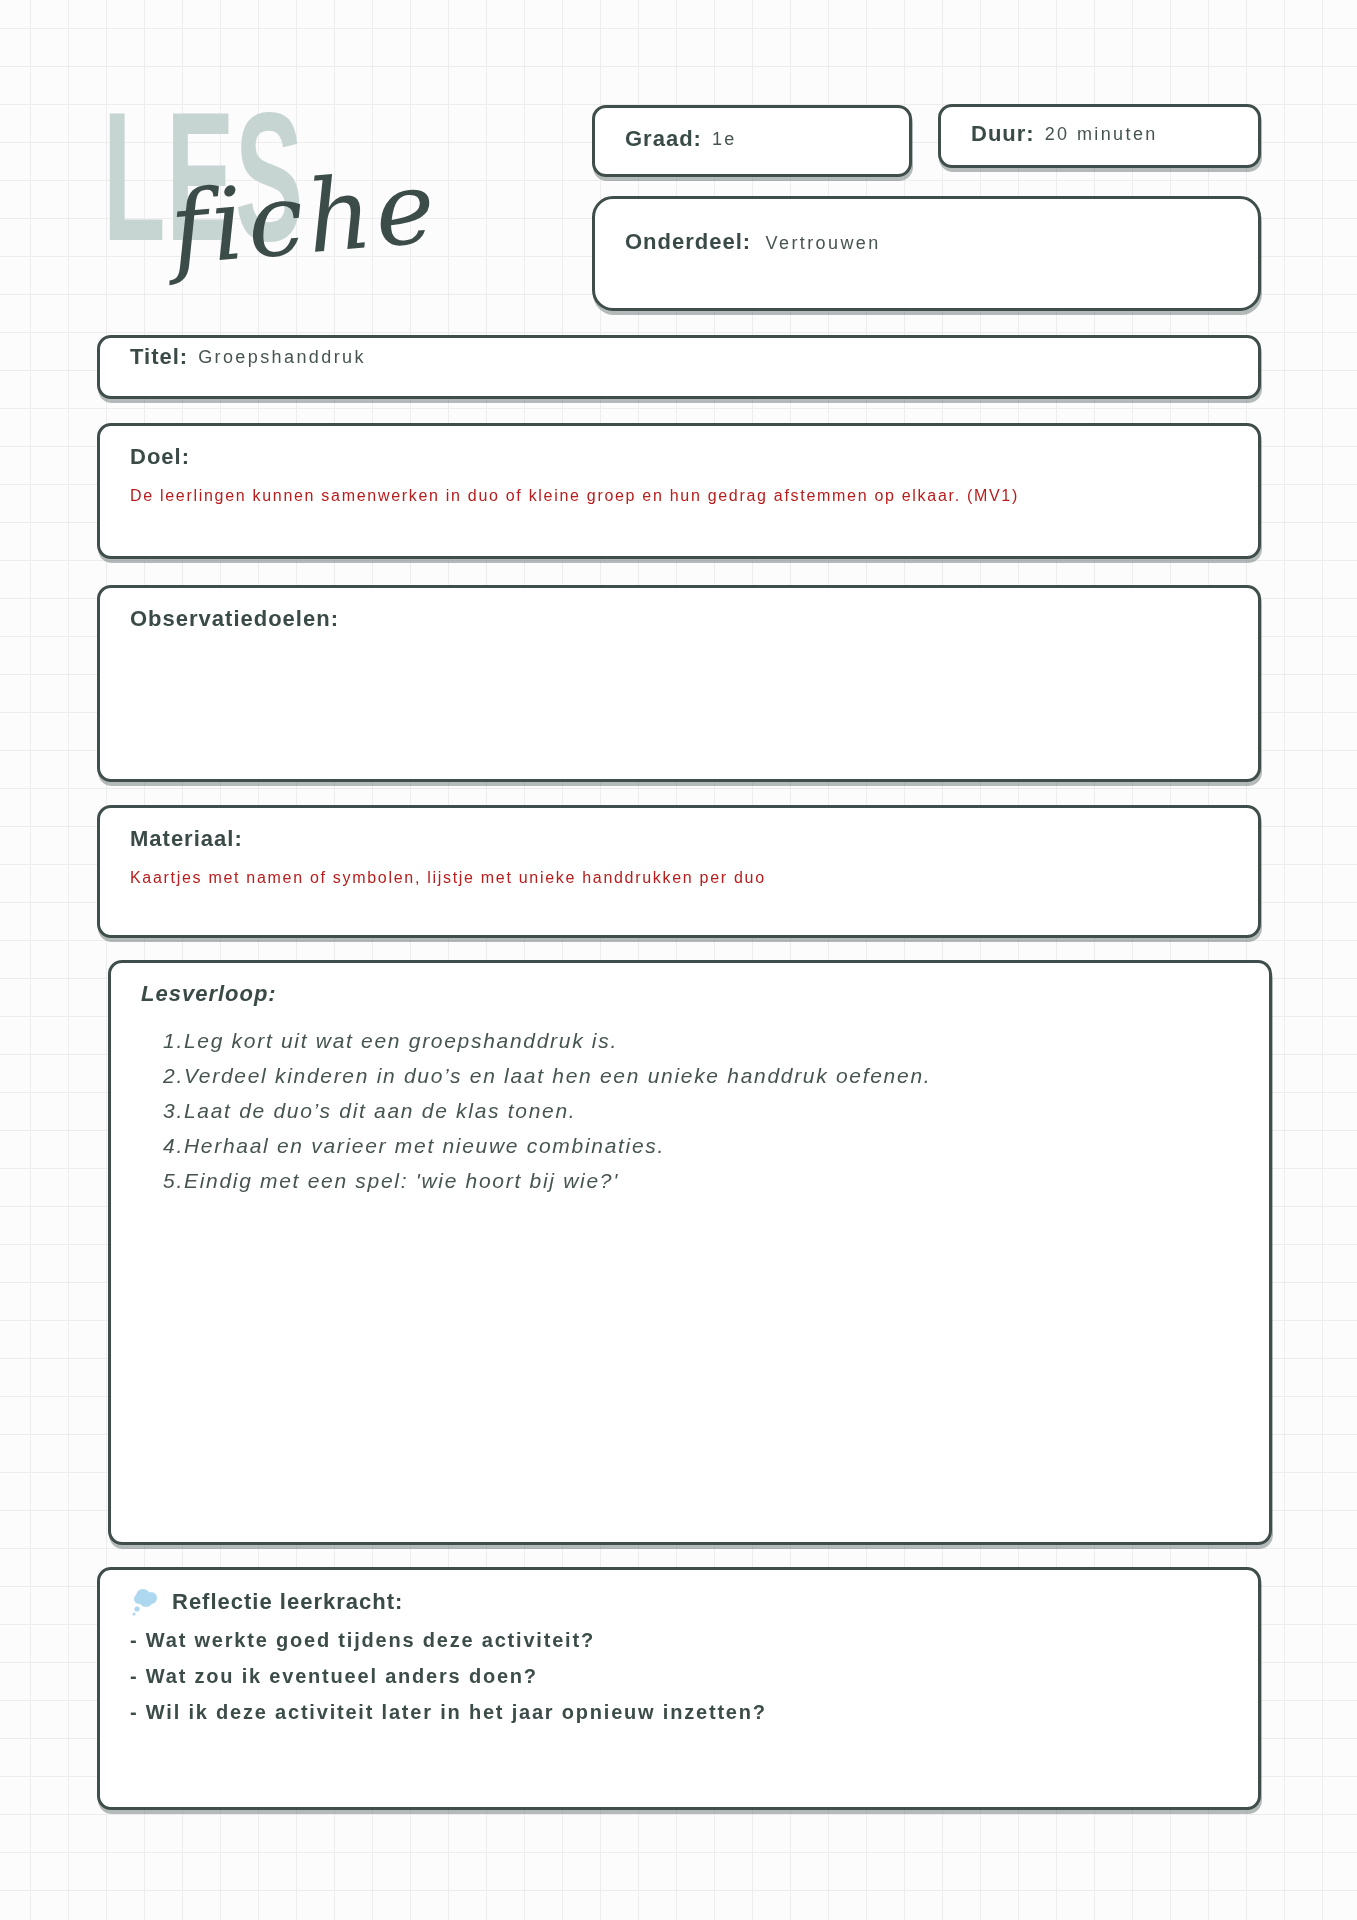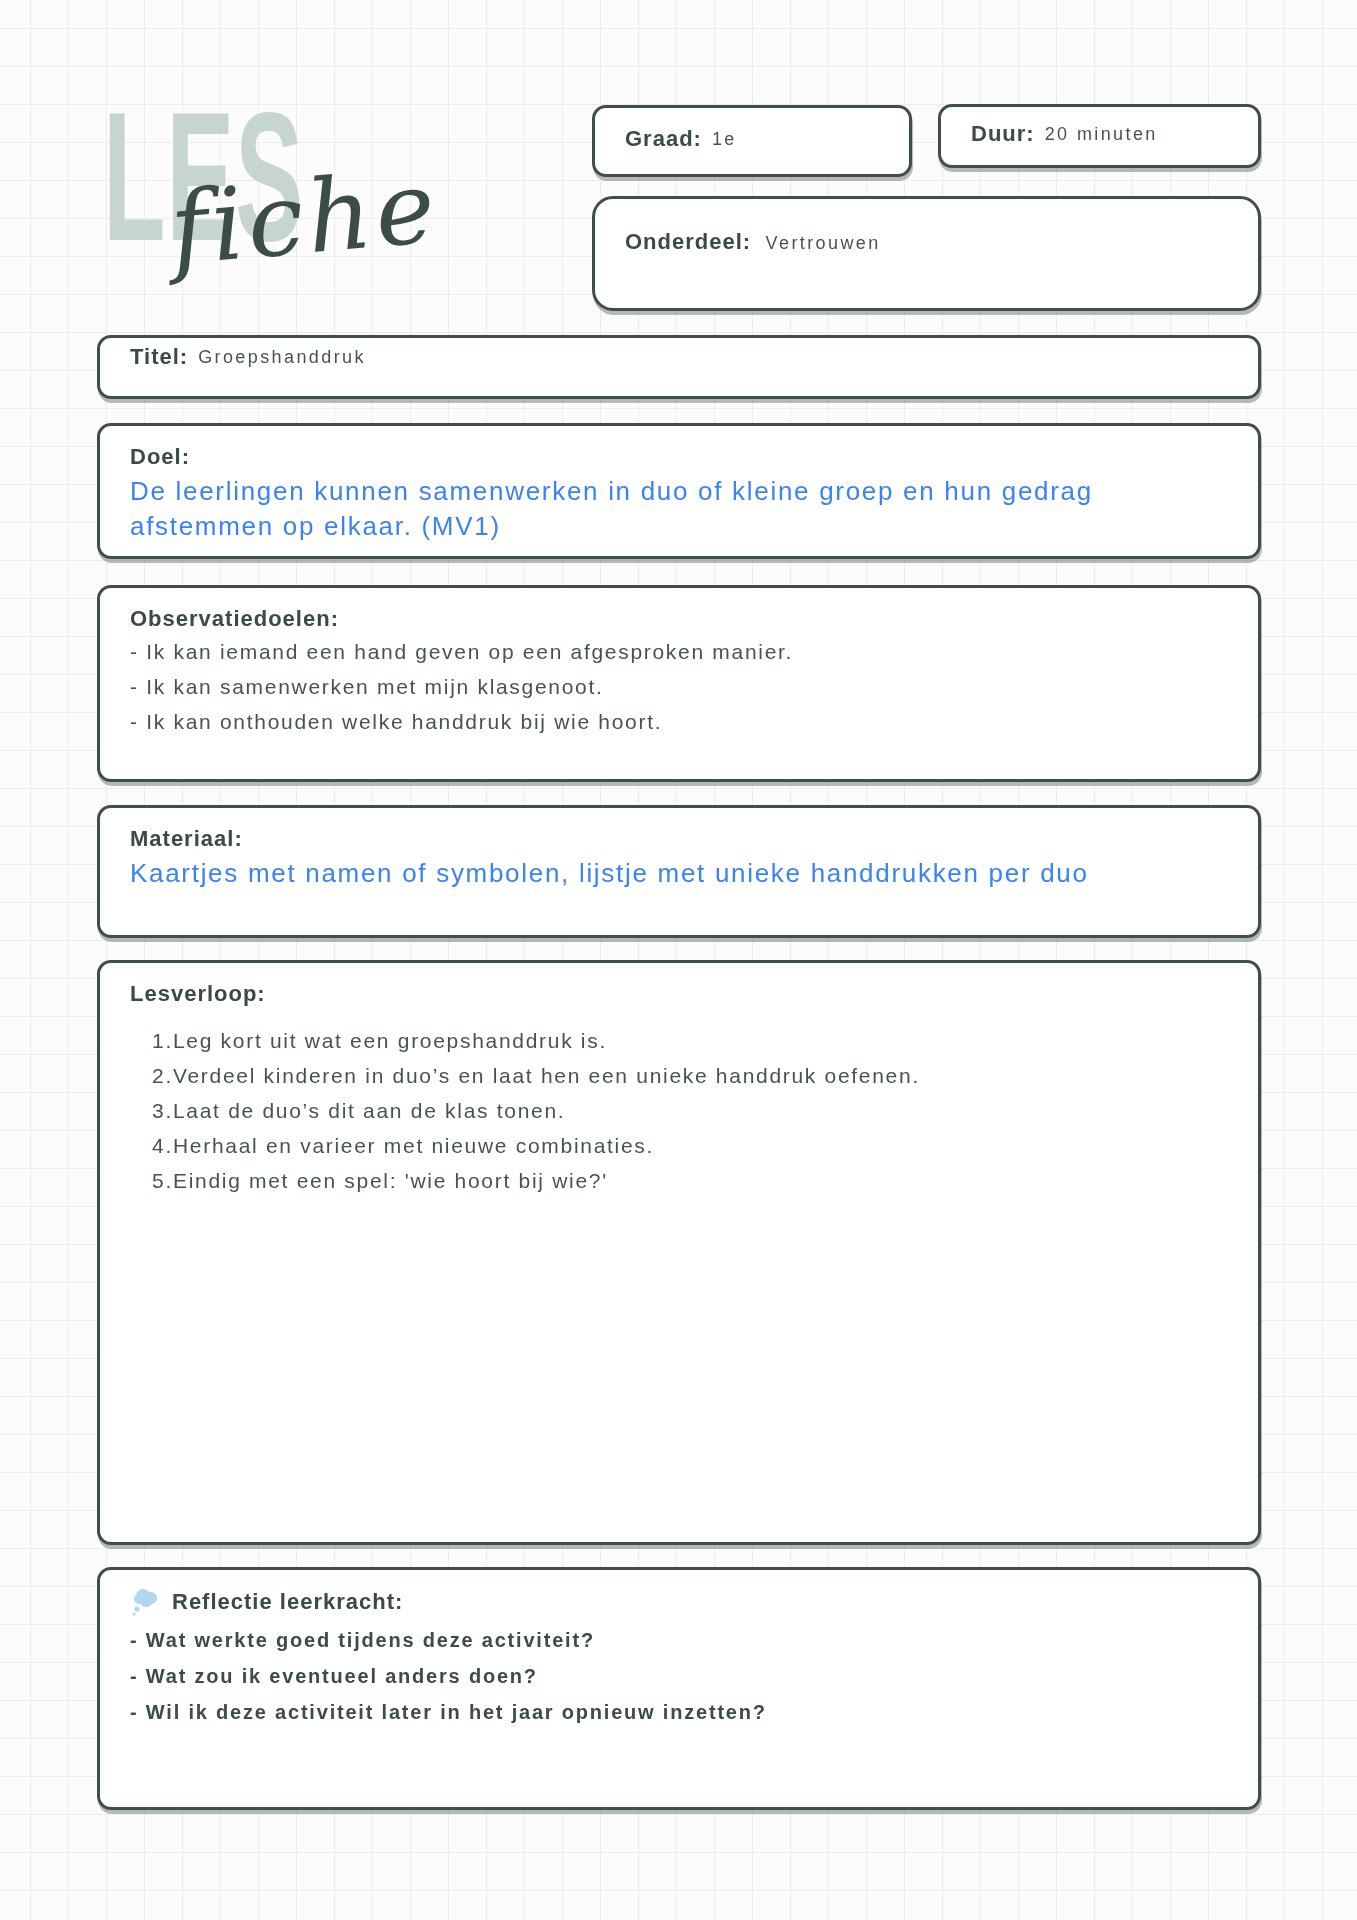--- a/index.html
+++ b/index.html
@@ -36,30 +36,30 @@
   
   .box {
     position:absolute; box-sizing:border-box;
     background:#ffffff;
     border:3px solid #3f4e4b;
     border-radius:14px;
     box-shadow:1px 4px 0 rgba(63,78,75,0.38);
   }
   .lbl { font-weight:bold; color:#3a4a47; font-size:22px; letter-spacing:1px; }
   .val { font-size:18px; letter-spacing:2.4px; margin-left:10px; color:#46544f;text-align:center; }
-  .txt { font-size:26px; letter-spacing:1.7px; line-height:35px; color:#3b82f6; margin:4px 0 0 0; }
+  .txt { font-size:16px; letter-spacing:1.7px; line-height:44px; color:#b91c1c; margin:4px 0 0 0; }
 
   .box-graad      { left:592px; top:105px;  width:320px;  height:72px;  display:flex; align-items:center; padding:0 20px 4px 30px; }
   .box-duur       { left:938px; top:104px;  width:323px;  height:64px;  display:flex; align-items:center; padding:0 20px 4px 30px; }
   .box-onderdeel  { left:592px; top:196px;  width:669px;  height:115px; padding:30px 30px 0 30px;border-radius:21px; }
   .box-titel      { left:97px;  top:335px;  width:1164px; height:64px;  display:flex; align-items:center; padding:0 20px 20px 30px; }
   .box-doel       { left:97px;  top:423px;  width:1164px; height:136px; padding:18px 21px 0 30px; }
   .box-obs        { left:97px;  top:585px;  width:1164px; height:197px; padding:18px 30px 0 30px; }
   .box-mat        { left:97px;  top:805px;  width:1164px; height:133px; padding:18px 30px 0 30px; }
-  .box-les        { left:97px;  top:960px;  width:1164px; height:585px; padding:18px 30px 0 30px; }
+  .box-les        { left:108px;  top:960px;  width:1164px; height:585px; padding:18px 30px 0 30px;font-style:italic; }
   .box-ref        { left:97px;  top:1567px; width:1164px; height:243px; padding:16px 30px 0 30px; }
 
   ul.plainlist { list-style:none; margin:2px 0 0 0; padding:0; }
   ul.plainlist li { font-size:21px; letter-spacing:1.7px; line-height:35px; color:#46544f; }
 
   ol.steps { list-style:none; counter-reset:step; margin:16px 0 0 0; padding:0 0 0 22px; }
   ol.steps li { font-size:21px; letter-spacing:1.7px; line-height:35px; color:#46544f; }
   ol.steps li::before { counter-increment:step; content:counter(step) "."; }
 
   .ref-header { display:flex; align-items:center; }
@@ -95,25 +95,20 @@
     <span class="val">Groepshanddruk</span>
   </div>
 
   <div class="box box-doel">
     <div class="lbl">Doel:</div>
     <p class="txt">De leerlingen kunnen samenwerken in duo of kleine groep en hun gedrag afstemmen op elkaar. (MV1)</p>
   </div>
 
   <div class="box box-obs">
     <div class="lbl">Observatiedoelen:</div>
-    <ul class="plainlist">
-        <li>- Ik kan iemand een hand geven op een afgesproken manier.</li>
-        <li>- Ik kan samenwerken met mijn klasgenoot.</li>
-        <li>- Ik kan onthouden welke handdruk bij wie hoort.</li>
-      </ul>
   </div>
 
   <div class="box box-mat">
     <div class="lbl">Materiaal:</div>
     <p class="txt">Kaartjes met namen of symbolen, lijstje met unieke handdrukken per duo</p>
   </div>
 
   <div class="box box-les">
     <div class="lbl">Lesverloop:</div>
     <ol class="steps">

